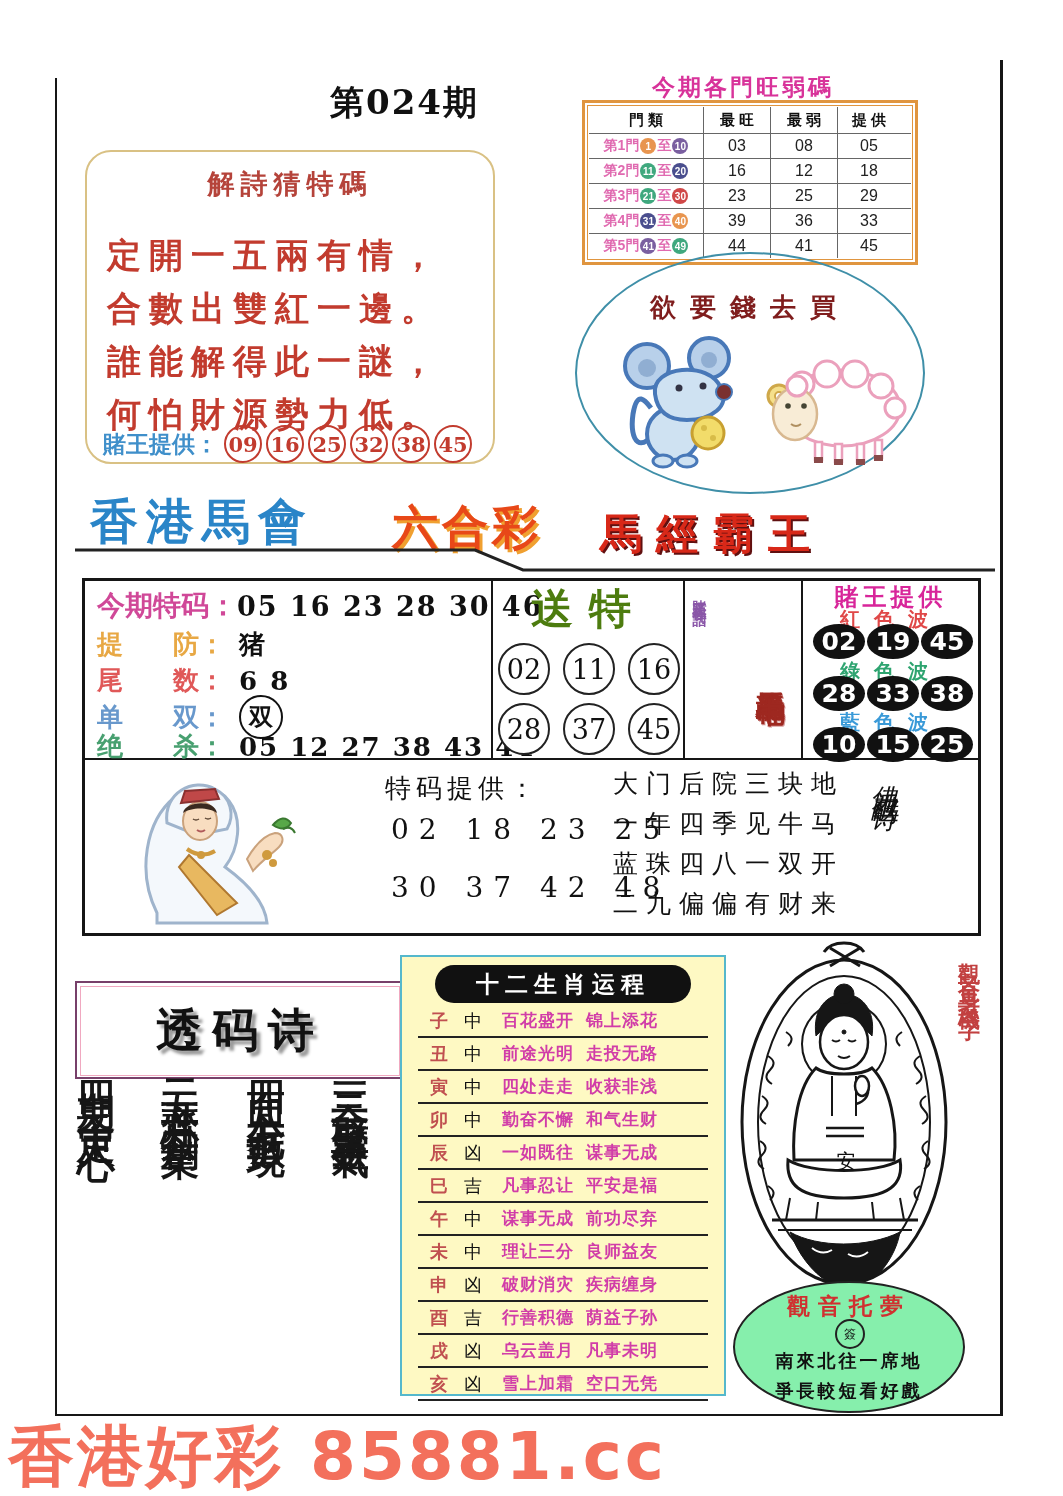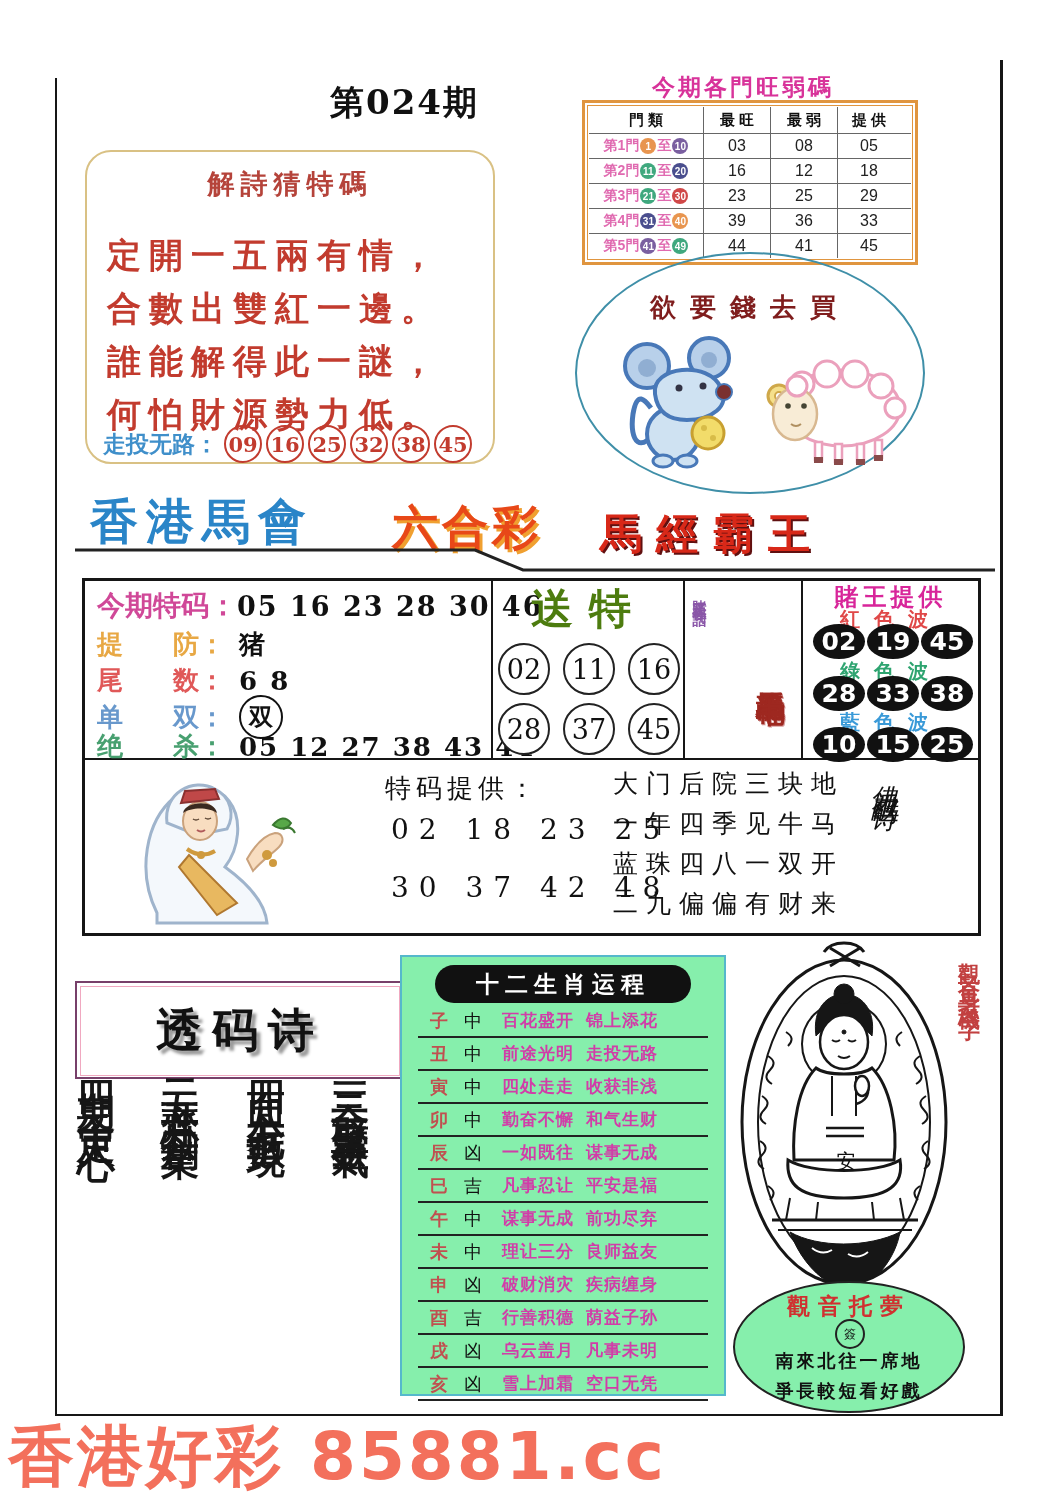--- a/index.html
+++ b/index.html
@@ -105,21 +105,21 @@
 
   
   .tm-box{left:75px;top:943px;width:318px;height:88px;border:2px solid #77406a;padding:3px;margin-top:38px;}
   .tm-inner{width:100%;height:100%;border:1px solid #f0a8c0;display:flex;align-items:center;justify-content:center;}
   .tm-title{font-size:46px;font-weight:bold;letter-spacing:10px;color:#111;font-family:"DejaVu Serif",serif;
             text-shadow:4px 4px 3px #999;}
   .tm-col{position:absolute;writing-mode:vertical-rl;text-orientation:upright;font-size:38px;font-weight:bold;
           color:#161616;font-family:"DejaVu Serif",serif;letter-spacing:10px;height:360px;top:1052px;}
 
   
-  .zf-box{left:400px;top:955px;width:322px;height:437px;border:2px solid #55b8cc;background:#86efac;}
+  .zf-box{left:400px;top:955px;width:322px;height:437px;border:2px solid #55b8cc;background:#fef9c3;}
   .zf-title{margin:8px auto 2px auto;width:256px;height:38px;background:#111;border-radius:19px;color:#fff;
             display:flex;align-items:center;justify-content:center;font-size:23px;font-weight:bold;
             letter-spacing:6px;font-family:"DejaVu Serif",serif;}
   .zf-rows{margin:2px 16px 0 16px;}
   .zf-row{height:31px;display:flex;align-items:center;border-bottom:2px solid #222;}
   .zf-animal{color:#c05050;font-size:18px;width:34px;margin-left:12px;font-family:"DejaVu Serif",serif;font-weight:bold;}
   .zf-luck{color:#111;font-size:18px;width:38px;font-family:"DejaVu Serif",serif;}
   .zf-p{color:#d13da8;font-size:17px;font-weight:bold;font-family:"DejaVu Serif",serif;letter-spacing:1px;}
   .zf-p + .zf-p{margin-left:12px;}
 
@@ -150,21 +150,21 @@
 
   <div class="abs issue">第024期</div>
 
   <div class="abs riddle-box">
     <div class="abs riddle-title">解詩猜特碼</div>
     <div class="abs riddle-line" style="top:60px">定開一五兩有情，</div>
     <div class="abs riddle-line" style="top:113px">合數出雙紅一邊。</div>
     <div class="abs riddle-line" style="top:166px">誰能解得此一謎，</div>
     <div class="abs riddle-line" style="top:219px">何怕財源勢力低。</div>
     <div class="abs riddle-prov">
-      <span class="riddle-prov-label">走投无路：</span>
+      <span class="riddle-prov-label">賭王提供：</span>
       <span class="riddle-num">09</span>
       <span class="riddle-num">16</span>
       <span class="riddle-num">25</span>
       <span class="riddle-num">32</span>
       <span class="riddle-num">38</span>
       <span class="riddle-num">45</span>
     </div>
   </div>
 
   <div class="abs str-title">今期各門旺弱碼</div>

